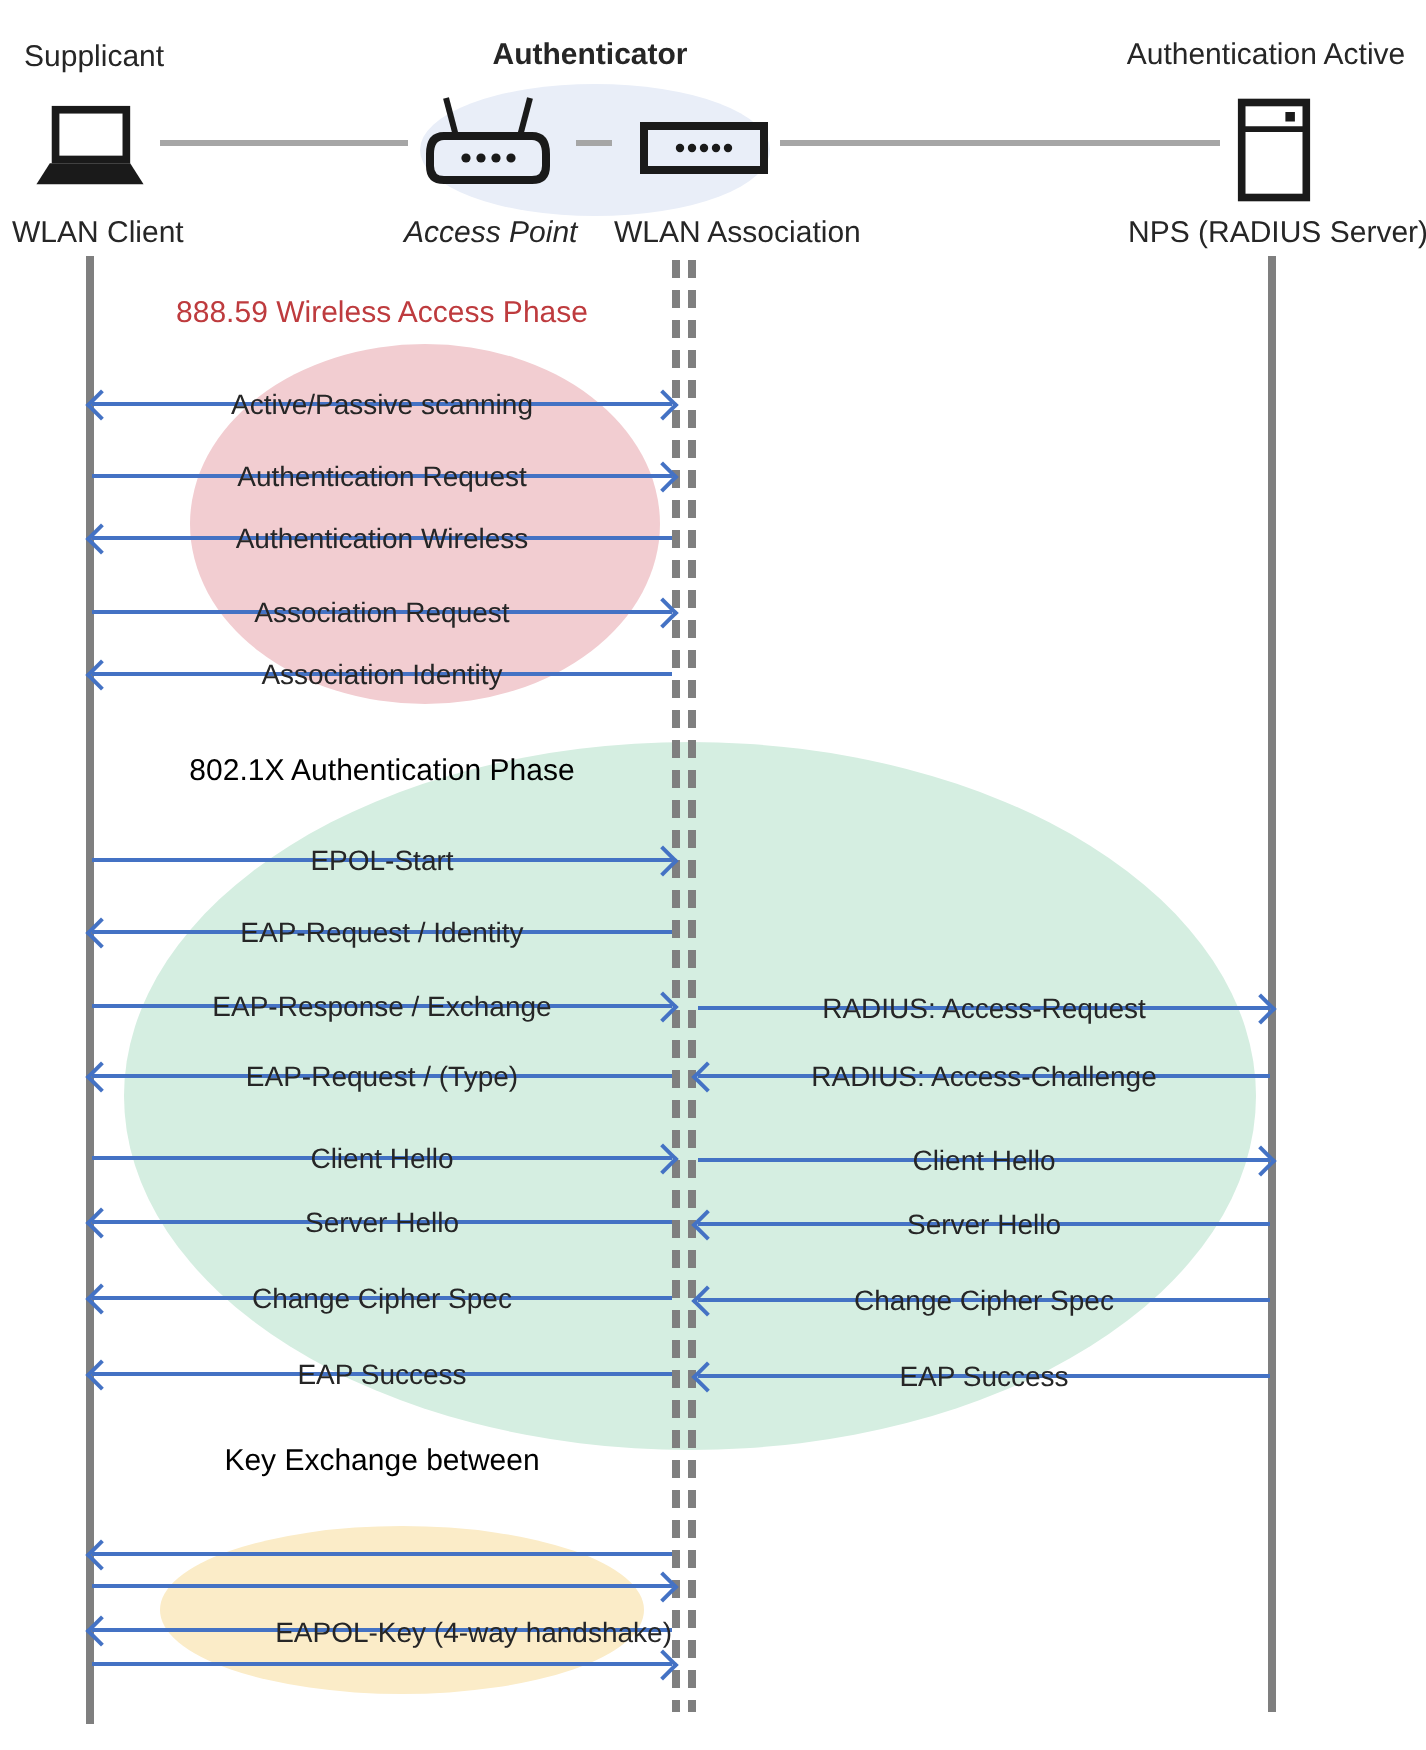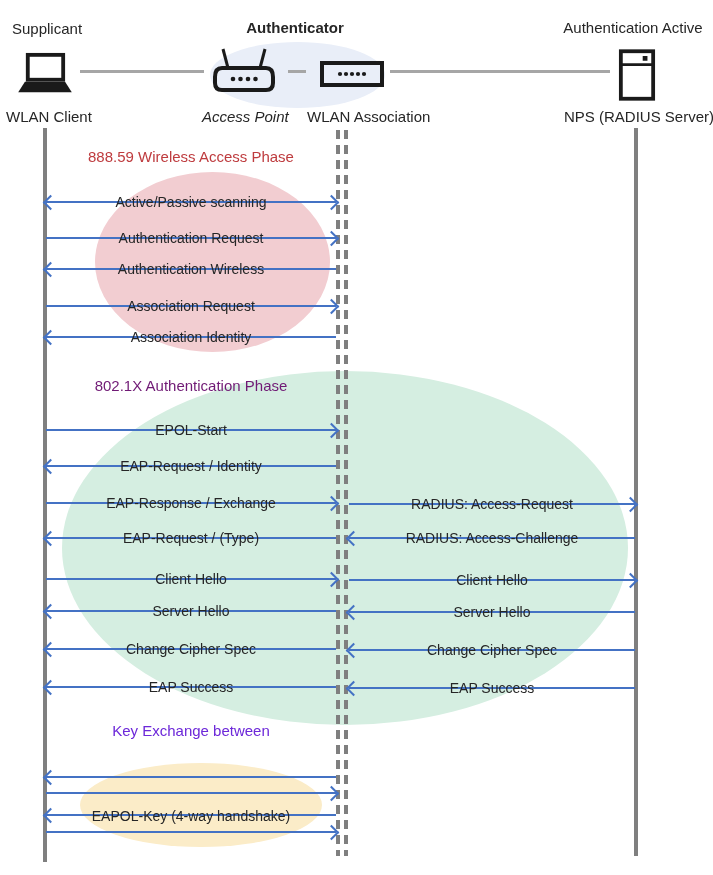--- a/index.html
+++ b/index.html
@@ -8,21 +8,21 @@
     font-family:"Liberation Sans","DejaVu Sans",sans-serif;color:#262626;
   }
   .abs{position:absolute;}
   .ellipse{position:absolute;border-radius:50%;z-index:0;}
   .lifeline{position:absolute;width:4px;background:#7F7F7F;z-index:1;}
   .lifeline.dashed{background:repeating-linear-gradient(to bottom,#7F7F7F 0 9px,transparent 9px 15px);}
   .hline{position:absolute;height:3px;background:#A6A6A6;z-index:1;}
   .role-label,.node-label{position:absolute;font-size:15px;z-index:3;white-space:nowrap;}
   .centered{text-align:center;}
   .phase-title{position:absolute;font-size:15px;text-align:center;z-index:3;line-height:19px;}
-  .p1{color:#BE3B3E;} .p2{color:#701a75;} .p3{color:#6d28d9;}
+  .p1{color:#BE3B3E;} .p2{color:#000000;} .p3{color:#000000;}
   .msg{position:absolute;z-index:2;}
   .msg-label{position:absolute;top:0;left:0;width:100%;text-align:center;font-size:14px;
              white-space:nowrap;z-index:3;margin-top:13px;}
   .arrow{position:absolute;height:2px;background:#4472C4;z-index:2;}
   .msg .arrow{top:20px;left:0;width:100%;}
   .hl,.hr{position:absolute;width:9px;height:9px;top:-4px;}
   .hl{left:-1px;border-left:2px solid #4472C4;border-bottom:2px solid #4472C4;transform:rotate(45deg);}
   .hr{right:-1px;border-top:2px solid #4472C4;border-right:2px solid #4472C4;transform:rotate(45deg);}
   .icon{position:absolute;z-index:2;}
   svg{display:block;}
@@ -213,21 +213,21 @@
         <span class="hl"></span>
       </div>
   </div>
 
   <div class="arrow abs" style="left:46px;top:776px;width:290px;">
       <span class="hl"></span>
     </div>
   <div class="arrow abs" style="left:46px;top:792px;width:290px;">
       <span class="hr"></span>
     </div>
-  <div class="msg-label abs" style="left:46px;top:795px;width:290px;">EAPOL-Key (4-way handshake)</div>
+  <div class="msg-label abs" style="left:46px;top:795px;width:290px;text-align:right;">EAPOL-Key (4-way handshake)</div>
   <div class="arrow abs" style="left:46px;top:814px;width:290px;">
       <span class="hl"></span>
     </div>
   <div class="arrow abs" style="left:46px;top:831px;width:290px;">
       <span class="hr"></span>
     </div>
 
 </div>
 
 </body></html>

